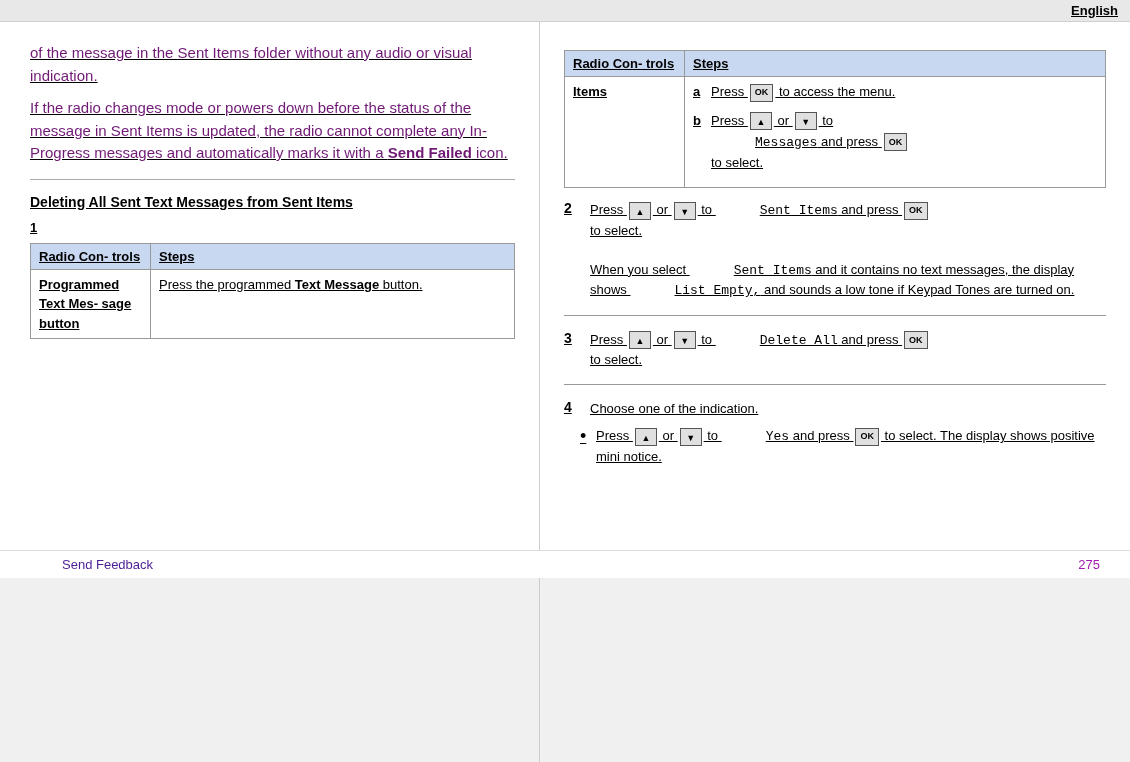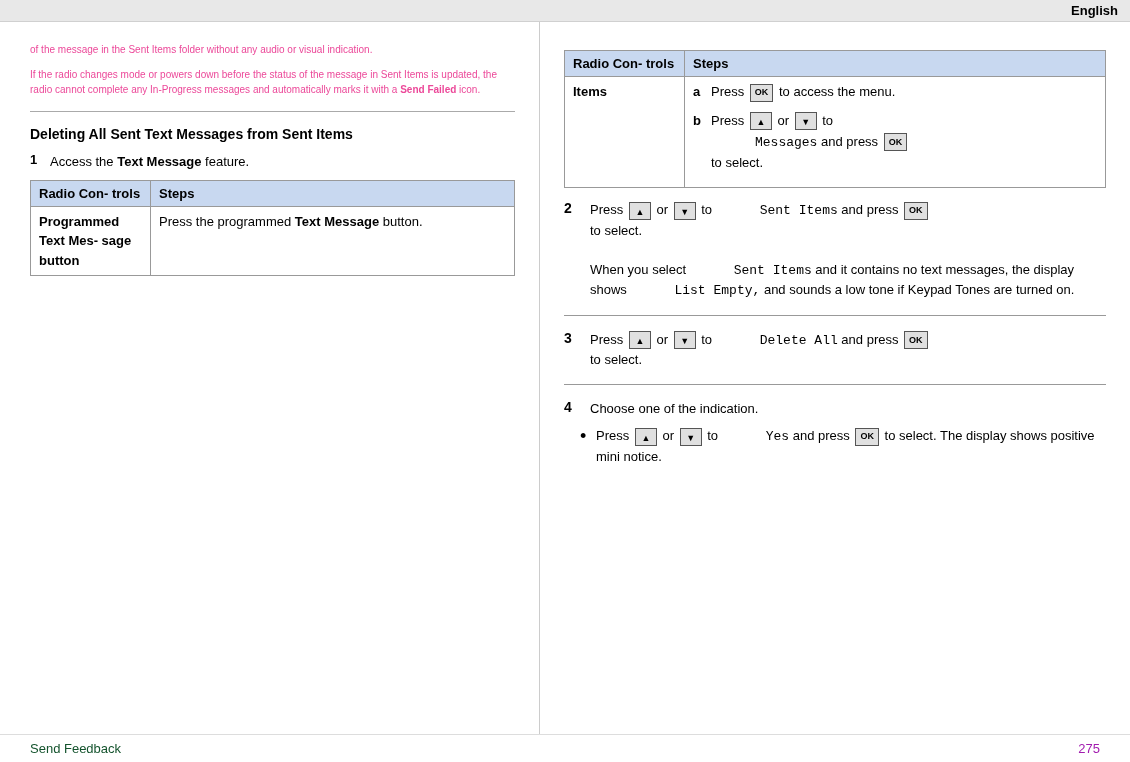--- a/index.html
+++ b/index.html
@@ -7,23 +7,24 @@
       font-family: Arial, sans-serif;
       font-size: 13px;
       background: #f0f0f0;
       width: 1130px;
       height: 762px;
       overflow: hidden;
       position: relative;
     }
     .page {
       width: 1130px;
-      height: 762px;
+      height: 578px;
       background: #ffffff;
       position: relative;
+      text-decoration: underline;
     }
     
     .top-bar {
       width: 100%;
       height: 22px;
       background: #e8e8e8;
       display: flex;
       justify-content: flex-end;
       align-items: center;
       padding-right: 12px;
@@ -47,23 +48,23 @@
       padding: 20px 24px 20px 30px;
       border-right: 1px solid #ccc;
     }
     
     .right-col {
       flex: 1;
       padding: 20px 24px 20px 24px;
     }
     
     p {
-      font-size: 10px;
+      font-size: 15px;
       line-height: 1.5;
-      color: #ec4899;
+      color: #701a75;
       margin-bottom: 10px;
     }
     .bold { font-weight: bold; }
     
     hr {
       border: none;
       border-top: 1px solid #aaa;
       margin: 14px 0;
     }
     
@@ -170,24 +171,25 @@
       width: 100%;
       height: 28px;
       display: flex;
       justify-content: space-between;
       align-items: center;
       padding: 0 30px;
       border-top: 1px solid #ddd;
       background: #fff;
     }
     .send-feedback {
-      color: #14532d;
+      color: #4c1d95;
       font-size: 13px;
       text-decoration: none;
       cursor: pointer;
+      margin-left: 32px;
     }
     .page-num {
       font-size: 13px;
       color: #a21caf;
       font-weight: normal;
     }
     
     .right-divider {
       border: none;
       border-top: 1px solid #999;
@@ -228,23 +230,20 @@
         If the radio changes mode or powers down before the status of the message in Sent Items is updated, the radio cannot complete any In-Progress messages and automatically marks it with a <span class="bold">Send Failed</span> icon.
       </p>
 
 
       <hr>
 
       <div class="section-heading">Deleting All Sent Text Messages from Sent Items</div>
 
       <div class="step-row">
         <span class="step-num">1</span>
-        <span class="step-content">
-          Access the <span class="bold">Text Message</span> feature.
-        </span>
       </div>
 
       <table>
         <thead>
           <tr>
             <th class="col-radio">Radio Con- trols</th>
             <th>Steps</th>
           </tr>
         </thead>
         <tbody>

